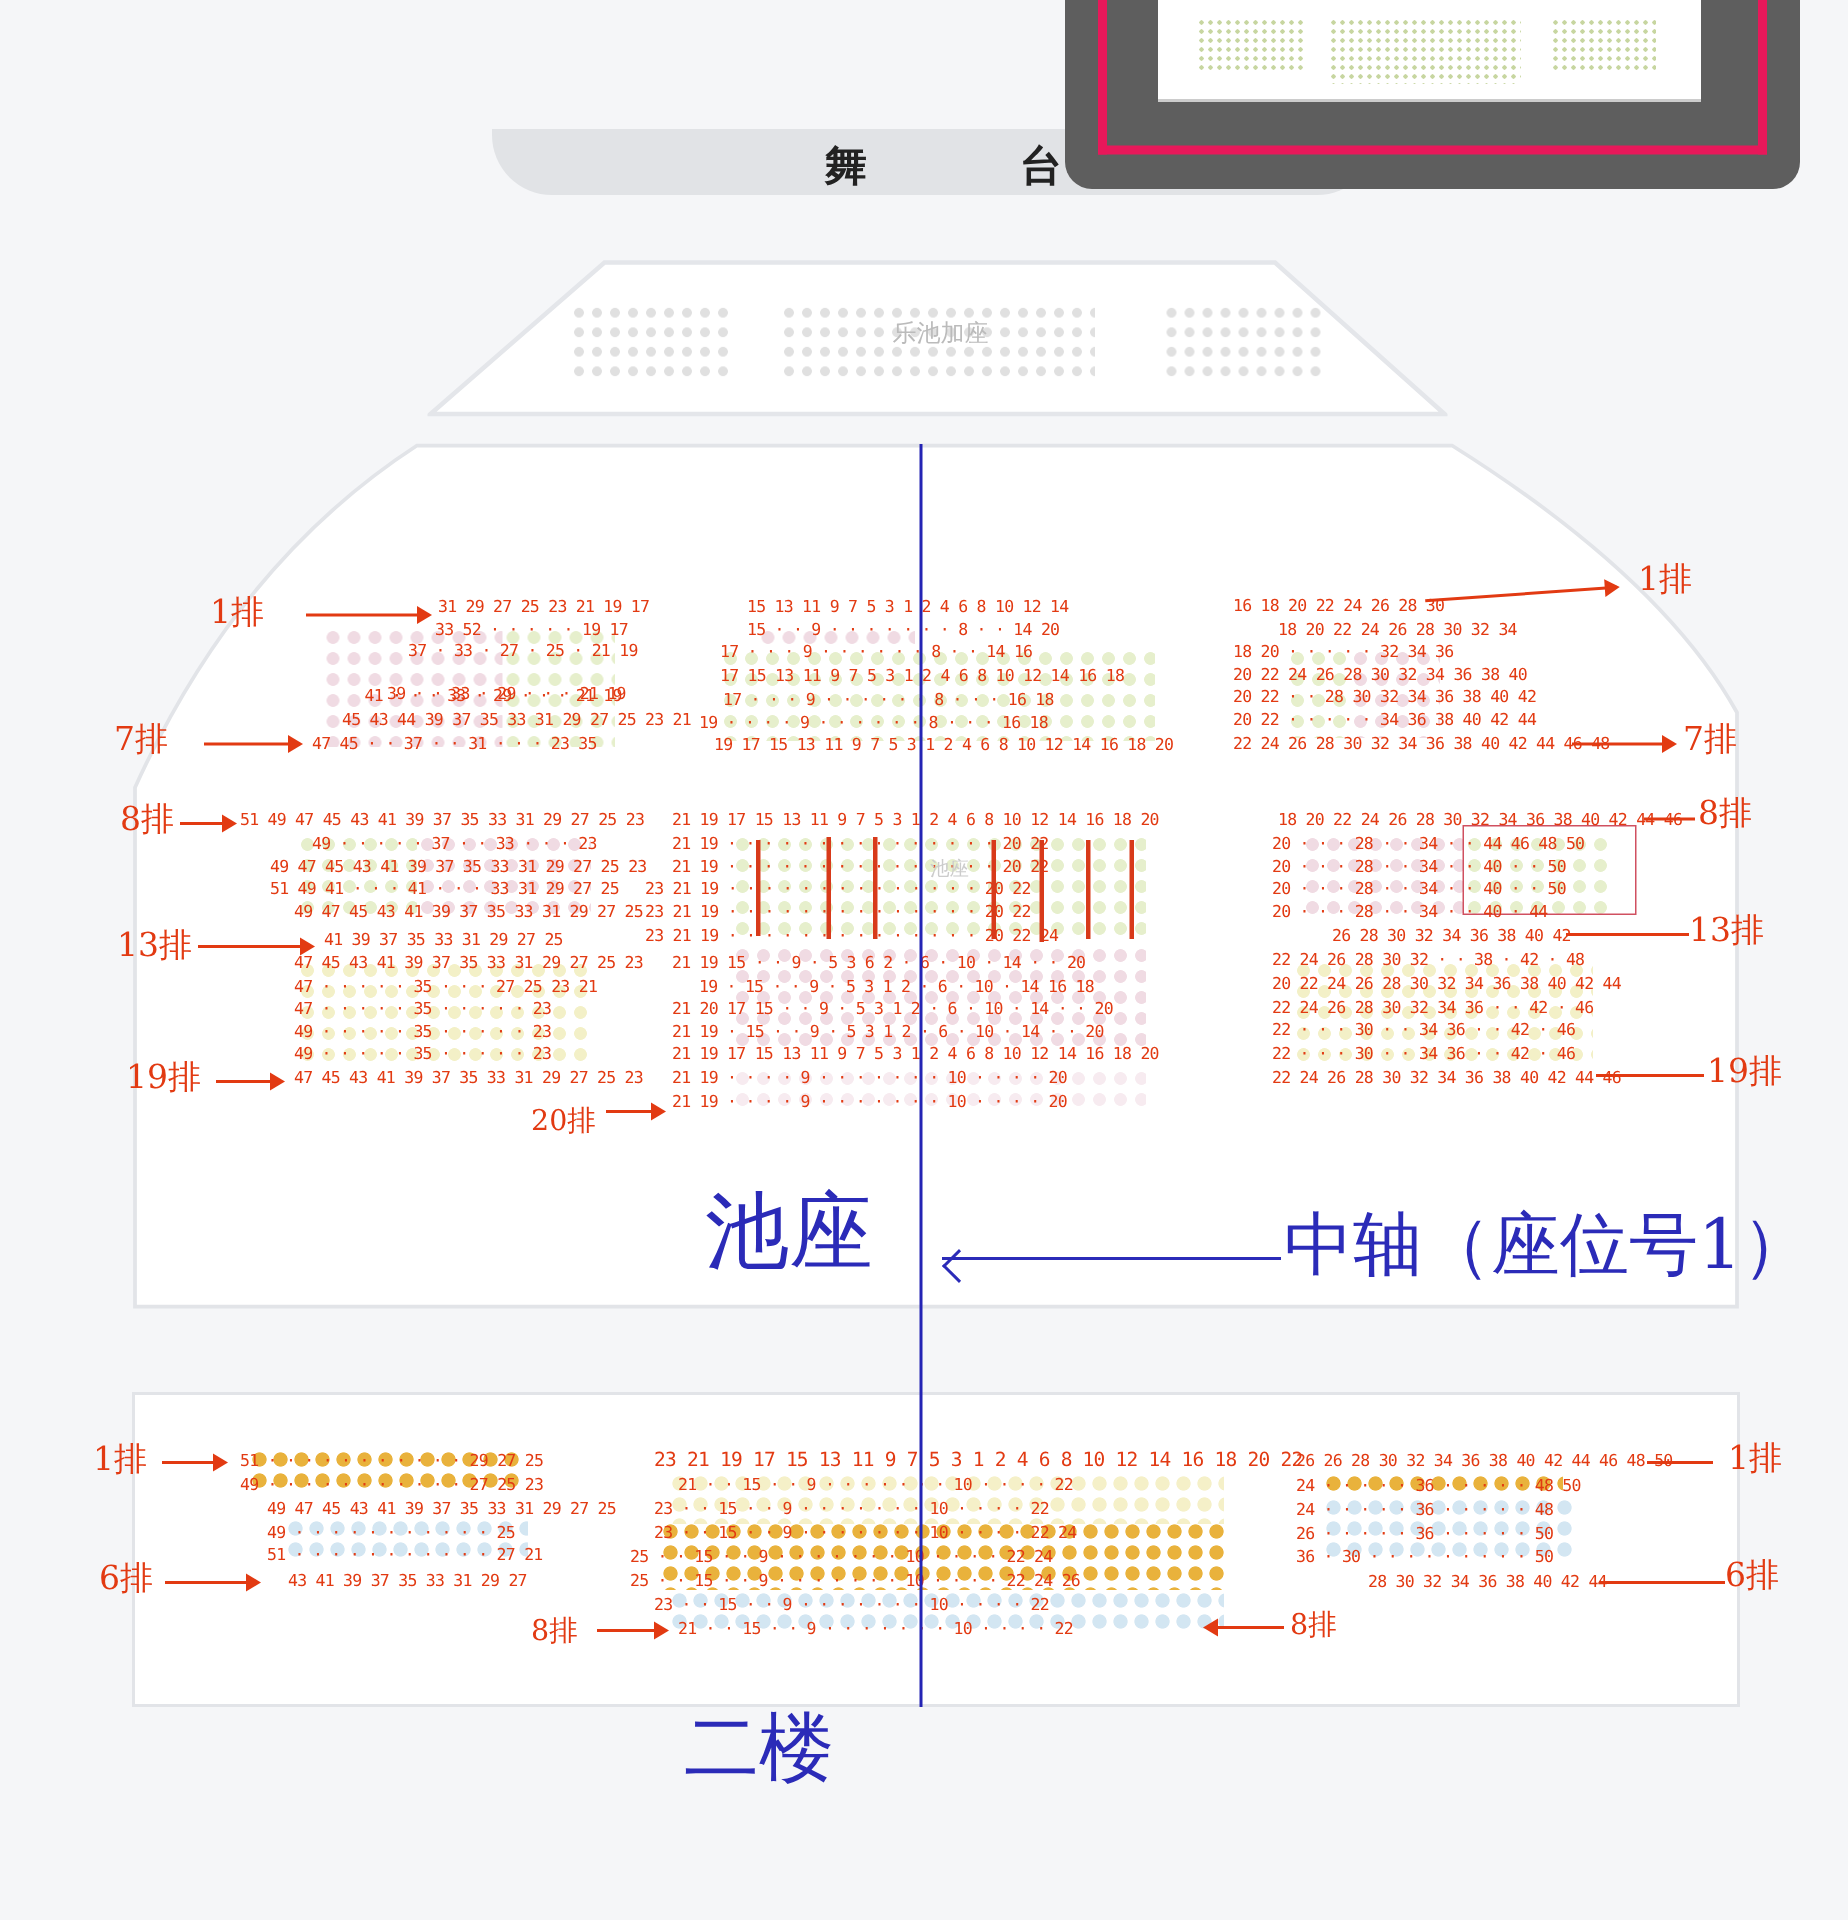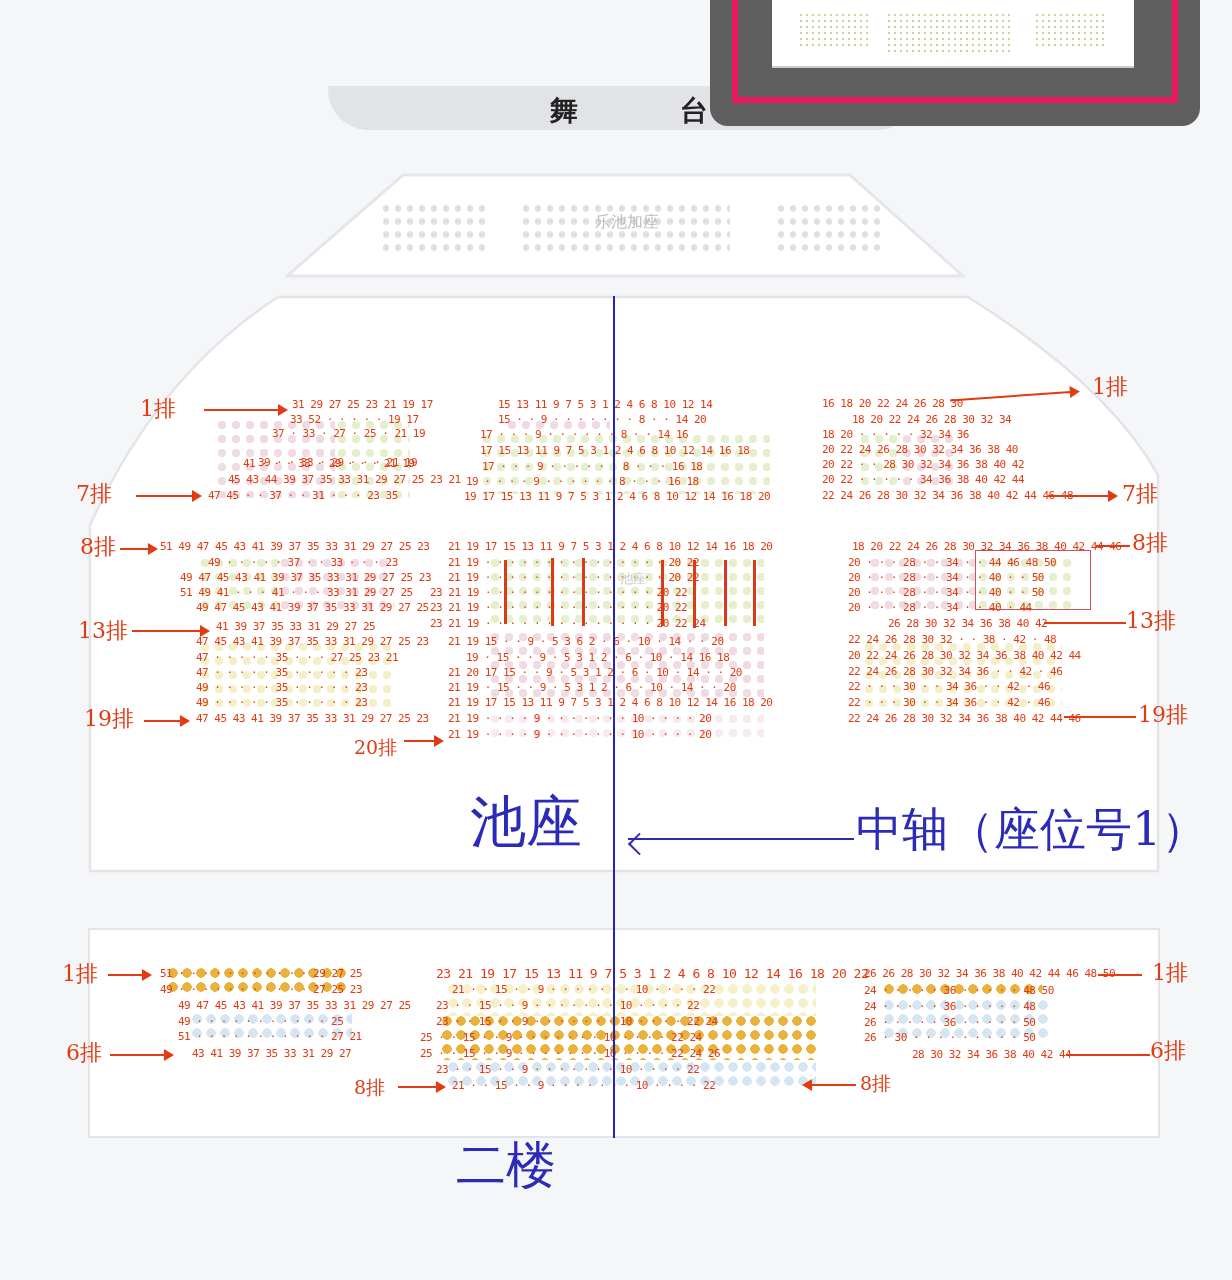--- a/index.html
+++ b/index.html
@@ -98,21 +98,21 @@
 <div class="arrow" style="left:136px;top:495px;width:64px"></div>
 
 <div class="seatblock seat-pink" style="left:505px;top:418px;width:105px;height:14px"></div>
 <div class="seatblock seat-green" style="left:480px;top:432px;width:290px;height:62px"></div>
 <span class="hw" style="left:498px;top:399px">15 13 11 9 7 5 3 1 2 4 6 8 10 12 14</span>
 <span class="hw" style="left:498px;top:414px">15 · · 9 · · · · · · · 8 · · 14 20</span>
 <span class="hw" style="left:480px;top:429px">17 · · · 9 · · · · · · 8 · · 14 16</span>
 <span class="hw" style="left:480px;top:445px">17 15 13 11 9 7 5 3 1 2 4 6 8 10 12 14 16 18</span>
 <span class="hw" style="left:482px;top:461px">17 · · · 9 · · · · · · 8 · · · 16 18</span>
 <span class="hw" style="left:466px;top:476px">19 · · · · 9 · · · · · · 8 · · · 16 18</span>
-<span class="hw" style="left:464px;top:491px">19 17 15 13 11 9 7 5 3 1 2 4 6 8 10 12 14 16 18 20</span>
+<span class="hw" style="left:476px;top:491px">19 17 15 13 11 9 7 5 3 1 2 4 6 8 10 12 14 16 18 20</span>
 
 <div class="seatblock seat-green" style="left:858px;top:432px;width:42px;height:60px"></div>
 <div class="seatblock seat-pink" style="left:900px;top:432px;width:60px;height:60px"></div>
 <span class="hw" style="left:822px;top:398px">16 18 20 22 24 26 28 30</span>
 <span class="hw" style="left:852px;top:414px">18 20 22 24 26 28 30 32 34</span>
 <span class="hw" style="left:822px;top:429px">18 20 · · · · · 32 34 36</span>
 <span class="hw" style="left:822px;top:444px">20 22 24 26 28 30 32 34 36 38 40</span>
 <span class="hw" style="left:822px;top:459px">20 22 · · 28 30 32 34 36 38 40 42</span>
 <span class="hw" style="left:822px;top:474px">20 22 · · · · · 34 36 38 40 42 44</span>
 <span class="hw" style="left:822px;top:490px">22 24 26 28 30 32 34 36 38 40 42 44 46 48</span>
@@ -230,21 +230,21 @@
 <div class="arrow" style="left:398px;top:1086px;width:46px"></div>
 <div class="arrow left" style="left:804px;top:1084px;width:52px"></div>
 <span class="hw-lbl" style="left:860px;top:1074px;font-size:19px">8排</span>
 
 <div class="seatblock seat-gold" style="left:882px;top:982px;width:160px;height:16px"></div>
 <div class="seatblock seat-blue" style="left:882px;top:998px;width:166px;height:44px"></div>
 <span class="hw" style="left:864px;top:968px">26 26 28 30 32 34 36 38 40 42 44 46 48 50</span>
 <span class="hw" style="left:864px;top:985px">24 · · · · · 36 · · · · · 48 50</span>
 <span class="hw" style="left:864px;top:1001px">24 · · · · · 36 · · · · · 48</span>
 <span class="hw" style="left:864px;top:1017px">26 · · · · · 36 · · · · · 50</span>
-<span class="hw" style="left:864px;top:1032px">26 · 30 · · · · · · · · · 50</span>
+<span class="hw" style="left:864px;top:1032px">36 · 30 · · · · · · · · · 50</span>
 <span class="hw" style="left:912px;top:1049px">28 30 32 34 36 38 40 42 44</span>
 <div class="line-r" style="left:1098px;top:974px;width:44px"></div>
 <span class="hw-lbl" style="left:1152px;top:962px">1排</span>
 <div class="line-r" style="left:1066px;top:1054px;width:84px"></div>
 <span class="hw-lbl" style="left:1150px;top:1040px">6排</span>
 
 <div class="abs axis"></div>
 
 <span class="blue-lbl" style="left:456px;top:1140px;font-size:50px">二楼</span>
 

